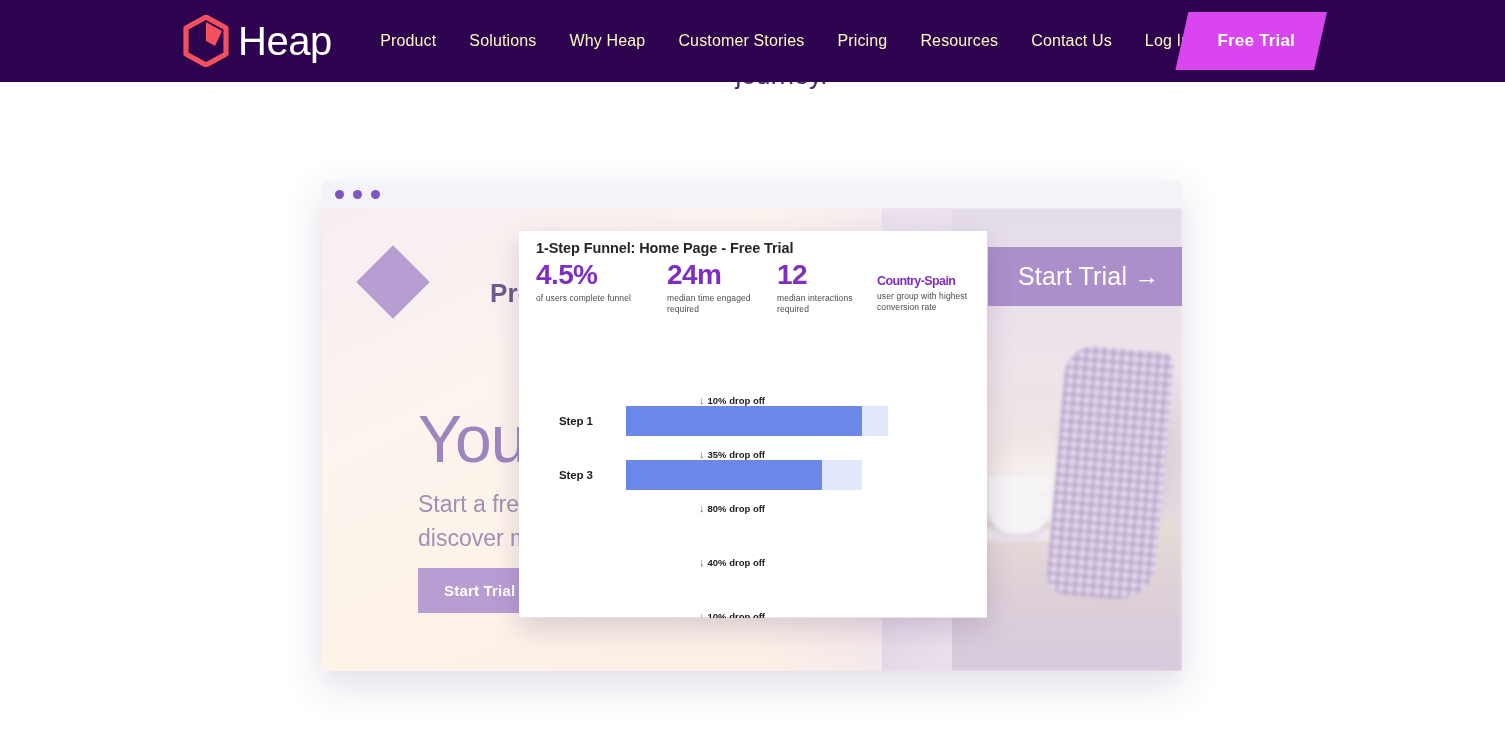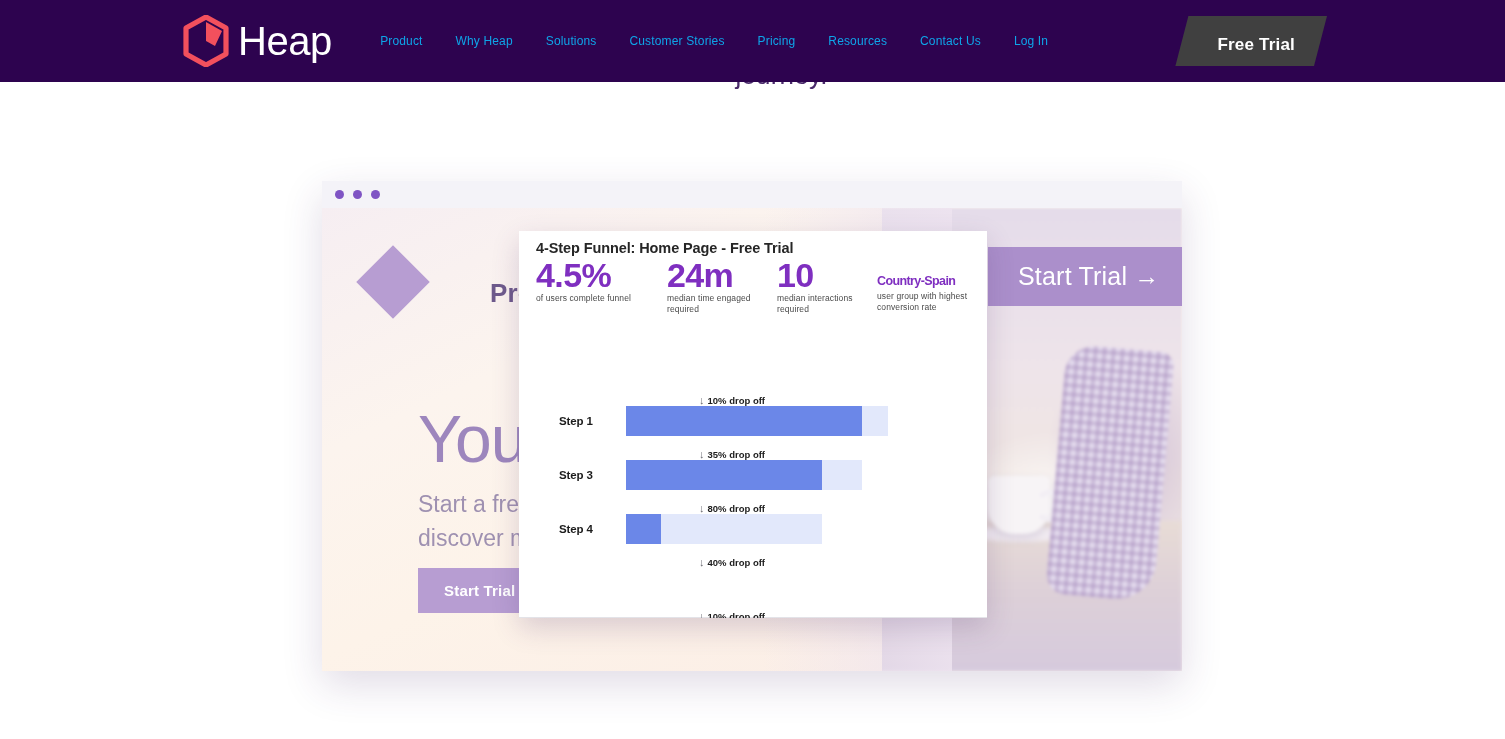--- a/index.html
+++ b/index.html
@@ -42,36 +42,36 @@
     text-decoration: none;
   }
   .brand-mark { width: 48px; height: 52px; display: block; }
   .brand-name {
     color: #ffffff; font-size: 40px; font-weight: 400;
     letter-spacing: -0.5px; margin-left: 8px;
     line-height: 1;
   }
   .nav-links { display: flex; align-items: center; margin-left: 32px; }
   .nav-link {
-    color: #0ea5e9; font-size: 12px; letter-spacing: .15px;
+    color: #fef9c3; font-size: 16px; letter-spacing: .15px;
     text-decoration: none; padding: 0 16.5px; line-height: 82px;
     white-space: nowrap; cursor: pointer;
   }
 
   .cta-wrap {
     position: absolute; right: 188px; top: 0;
     height: 82px; display: flex; align-items: center;
   }
   .cta-button {
     position: relative;
-    background: #404040;
+    background: #d946ef;
     color: #ffffff;
     font-size: 17px; font-weight: bold;
     letter-spacing: .2px;
-    height: 50px; line-height: 58px;
+    height: 58px; line-height: 58px;
     padding: 0 32px 0 42px;
     border: none; cursor: pointer;
     font-family: "Liberation Sans", sans-serif;
     clip-path: polygon(13px 0, 100% 0, calc(100% - 13px) 100%, 0 100%);
     margin-right: -10px;
   }
 
   
   .mockup {
     position: absolute;
@@ -218,21 +218,21 @@
     overflow: hidden;
   }
   .funnel-title {
     position: absolute; left: 17px; top: 9px;
     font-size: 14.5px; font-weight: bold; color: #262626;
     letter-spacing: -.1px; white-space: nowrap;
   }
   .kpis { position: absolute; left: 17px; top: 28px; width: 450px; height: 55px; }
   .kpi { position: absolute; top: 0; }
   .kpi-value {
-    font-size: 34px; font-weight: bold; color: #7f2fc0;
+    font-size: 28px; font-weight: bold; color: #7f2fc0;
     letter-spacing: -.6px; line-height: 32px;
   }
   .kpi-value.small { font-size: 12.5px; line-height: 16px; padding-top: 14px; }
   .kpi-label {
     font-size: 8.5px; color: #4a4a4a; line-height: 11px;
     margin-top: 2px; letter-spacing: .1px;
   }
 
   .chart { position: absolute; left: 0; top: 110px; width: 468px; height: 277px; }
   .chart-baseline { position: absolute; left: 0; bottom: 0; width: 468px; height: 1px; background: #e3e3e8; }
@@ -267,22 +267,22 @@
       <a class="brand">
         <svg class="brand-mark" viewBox="0 0 48 52">
           <path d="M24 2 L44 13 L44 39 L24 50 L4 39 L4 13 Z" fill="none" stroke="#f2505d" stroke-width="5.2" stroke-linejoin="round"></path>
           <path d="M24 7 L24 26 L33 31 L40 16 Z" fill="#f2505d"></path>
         </svg>
         <span class="brand-name">Heap</span>
       </a>
 
       <div class="nav-links">
         <a class="nav-link">Product</a>
+        <a class="nav-link">Solutions</a>
         <a class="nav-link">Why Heap</a>
-        <a class="nav-link">Solutions</a>
         <a class="nav-link">Customer Stories</a>
         <a class="nav-link">Pricing</a>
         <a class="nav-link">Resources</a>
         <a class="nav-link">Contact Us</a>
         <a class="nav-link">Log In</a>
       </div>
 
       <div class="cta-wrap">
         <button class="cta-button">Free Trial</button>
       </div>
@@ -319,34 +319,34 @@
 discover mo</div>
         <button class="hero-btn">Start Trial →</button>
       </div>
 
       <button class="photo-btn">Start Trial →</button>
     </div>
   </div>
 
   <div class="funnel-card">
 
-    <div class="funnel-title">4-Step Funnel: Home Page - Free Trial</div>
+    <div class="funnel-title">1-Step Funnel: Home Page - Free Trial</div>
 
     <div class="kpis">
       <div class="kpi" style="left:0px; width:120px;">
         <div class="kpi-value">4.5%</div>
         <div class="kpi-label" style="white-space:pre-line;">of users complete funnel</div>
       </div>
       <div class="kpi" style="left:131px; width:100px;">
         <div class="kpi-value">24m</div>
         <div class="kpi-label" style="white-space:pre-line;">median time engaged
 required</div>
       </div>
       <div class="kpi" style="left:241px; width:100px;">
-        <div class="kpi-value">10</div>
+        <div class="kpi-value">12</div>
         <div class="kpi-label" style="white-space:pre-line;">median interactions
 required</div>
       </div>
       <div class="kpi" style="left:341px; width:110px;">
         <div class="kpi-value small">Country-Spain</div>
         <div class="kpi-label" style="white-space:pre-line;">user group with highest
 conversion rate</div>
       </div>
     </div>
 
@@ -377,26 +377,20 @@
         <div class="bar-track" style="left:107px; width:236px;">
           <div class="bar-fill" style="width:196px;"></div>
         </div>
       </div>
       <div class="dropoff" style="top:161px;">
         <span style="position:absolute; left:180px;">
           <span class="arrow">↓</span><b>80% drop off</b>
         </span>
       </div>
 
-      <div class="row" style="top:166px; height:44px;">
-        <div class="row-label">Step 4</div>
-        <div class="bar-track" style="left:107px; width:196px;">
-          <div class="bar-fill" style="width:35px;"></div>
-        </div>
-      </div>
       <div class="dropoff" style="top:215px;">
         <span style="position:absolute; left:180px;">
           <span class="arrow">↓</span><b>40% drop off</b>
         </span>
       </div>
 
       <div class="dropoff" style="top:269px;">
         <span style="position:absolute; left:180px;">
           <span class="arrow">↓</span><b>10% drop off</b>
         </span>

